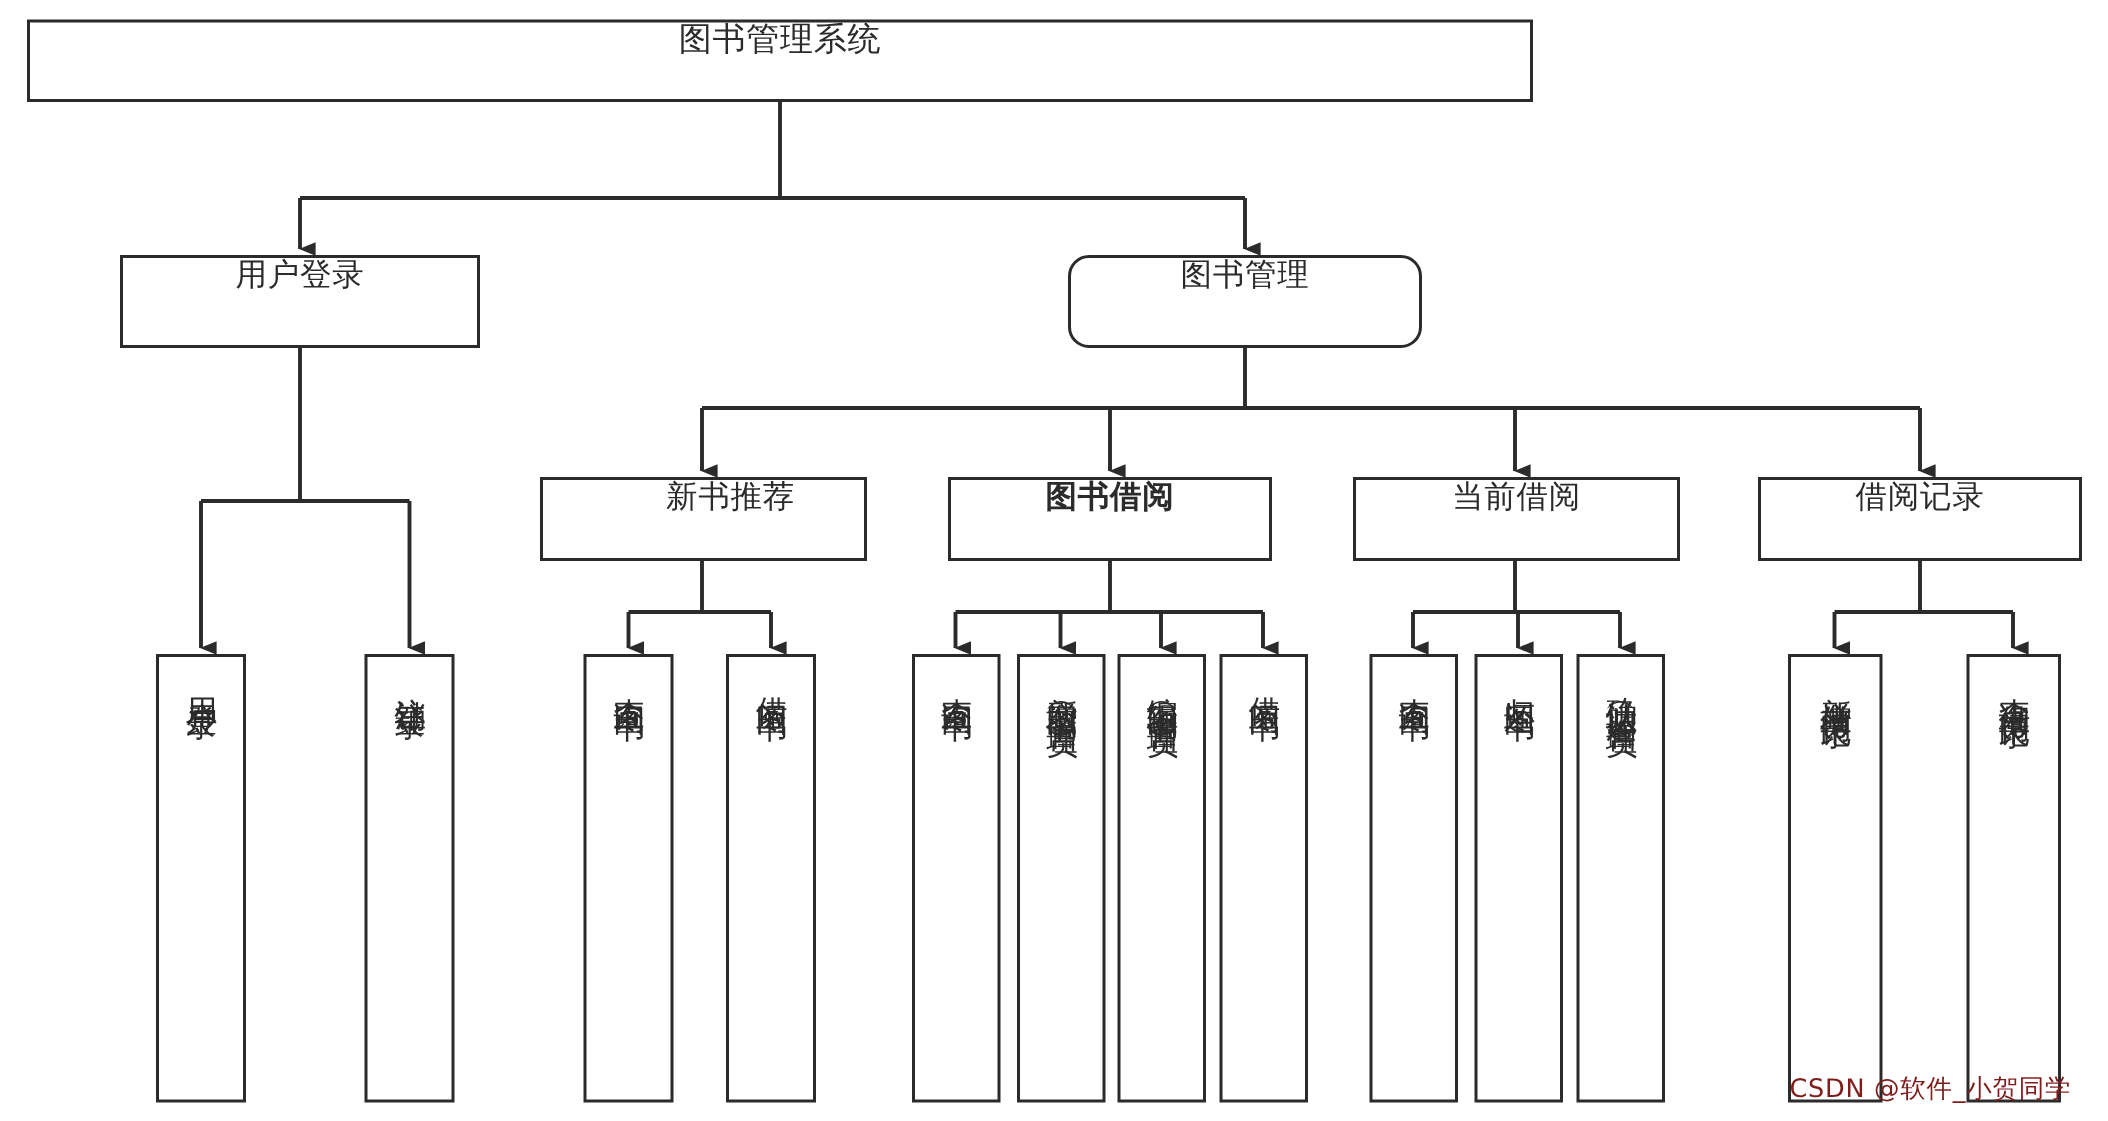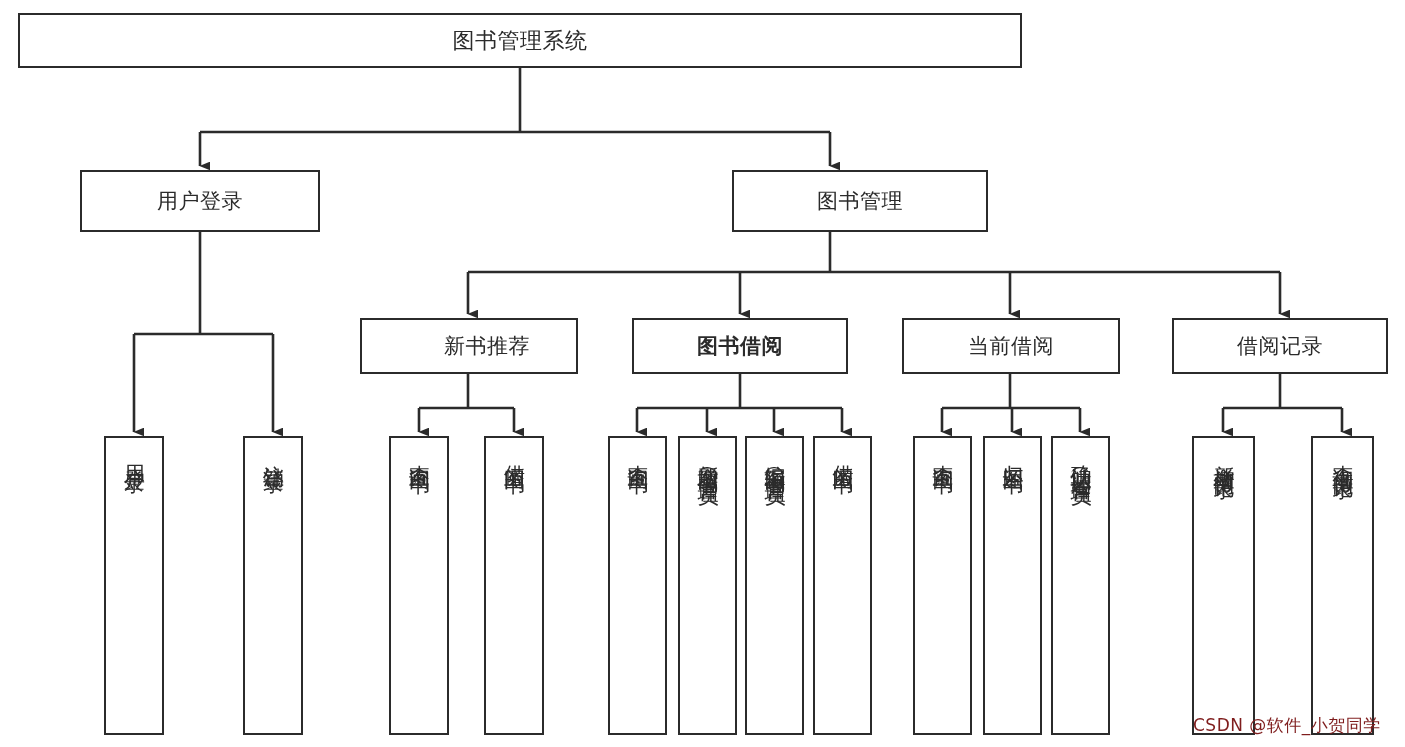--- a/index.html
+++ b/index.html
@@ -25,21 +25,20 @@
     width: 1405px;
     height: 747px;
     pointer-events: none;
   }
   .node {
     position: absolute;
     box-sizing: border-box;
     background: #ffffff;
     border: 2px solid #2b2b2b;
     display: flex;
-    align-items: center;
     justify-content: center;
     color: #2b2b2b;
   }
   .node .lbl {
     display: block;
     text-align: center;
     line-height: 1.08;
     letter-spacing: 0.5px;
   }
   .node.horiz .lbl {
@@ -125,21 +124,21 @@
     </g>
   </svg>
 
   <div class="node horiz root" style="left:18px; top:13px; width:1004px; height:55px;">
     <span class="lbl">图书管理系统</span>
   </div>
 
   <div class="node horiz" style="left:80px; top:170px; width:240px; height:62px;">
     <span class="lbl">用户登录</span>
   </div>
-  <div class="node horiz" style="left:732px; top:170px; width:256px; height:62px;">
+  <div class="node horiz" style="left:712px; top:170px; width:236px; height:62px;border-radius:14px;">
     <span class="lbl">图书管理</span>
   </div>
 
   <div class="node horiz" style="left:360px; top:318px; width:218px; height:56px;padding-left:36px;">
     <span class="lbl">新书推荐</span>
   </div>
   <div class="node horiz" style="left:632px; top:318px; width:216px; height:56px;font-weight:bold;">
     <span class="lbl">图书借阅</span>
   </div>
   <div class="node horiz" style="left:1172px; top:318px; width:216px; height:56px;">

